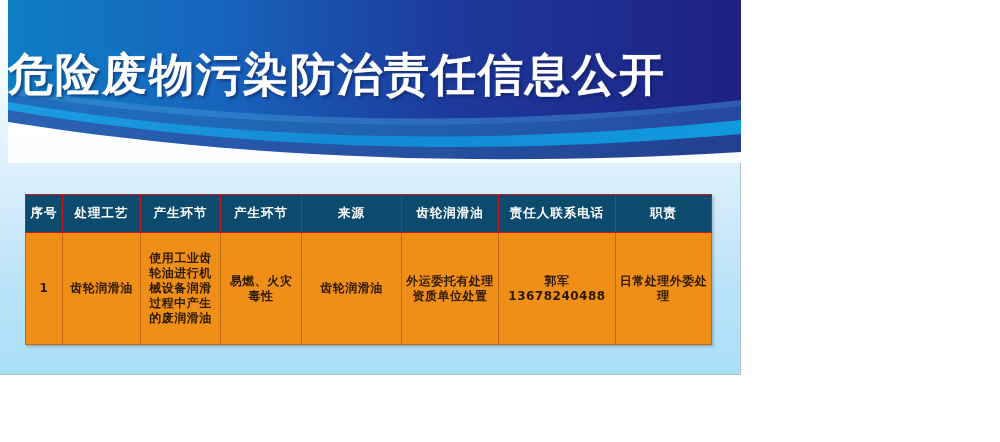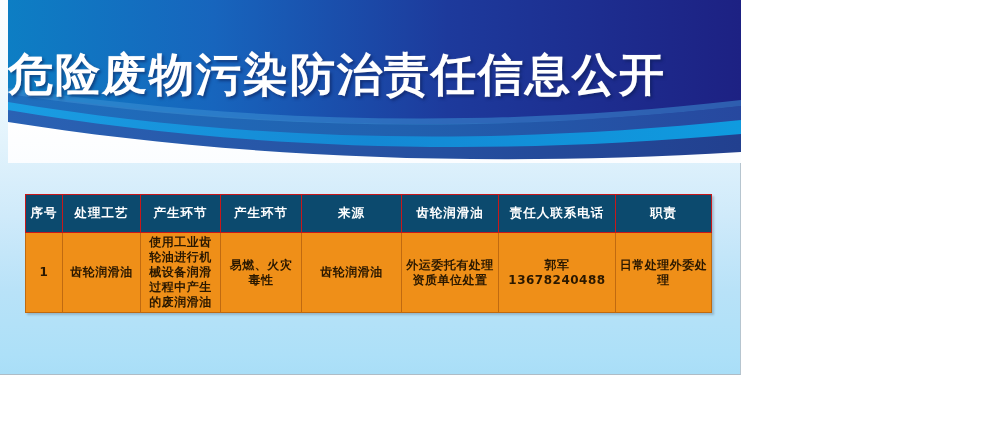--- a/index.html
+++ b/index.html
@@ -81,21 +81,21 @@
     border-color: #c8181a;
     padding: 8px 2px;
   }
   #waste-table tbody td {
     background: #ef8f18;
     color: #2a1800;
     font-size: 12px;
     font-weight: bold;
     height: 73px;
     line-height: 15px;
-    padding: 2px 3px;
+    padding: 18px 3px;
     letter-spacing: 0.5px;
   }
   td.cell-index { font-size: 13px; font-weight: normal; }
   td.cell-phone { line-height: 17px; font-weight: normal; font-size: 13px; }
   td.cell-narrow { line-height: 15px; }
 
   
   col.c-idx    { width: 37px; }
   col.c-cat    { width: 78px; }
   col.c-stage  { width: 80px; }

